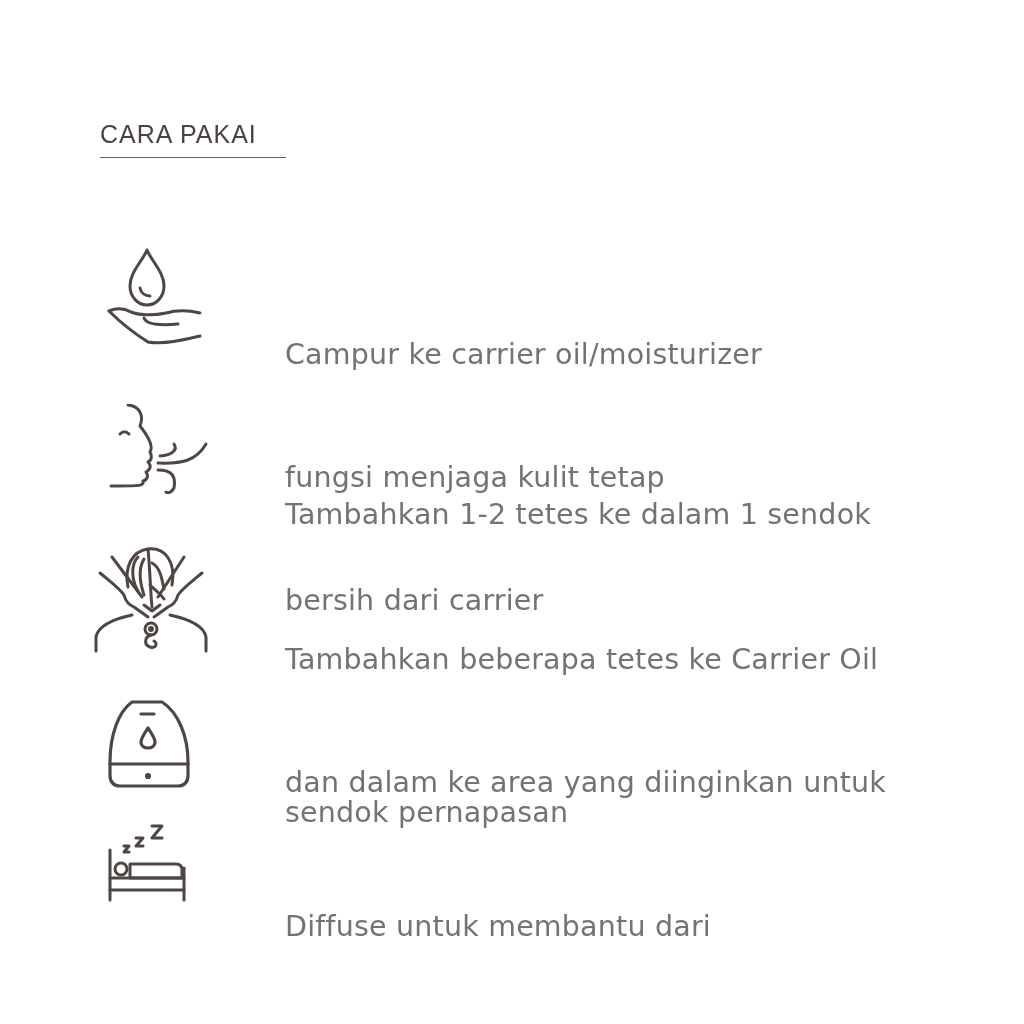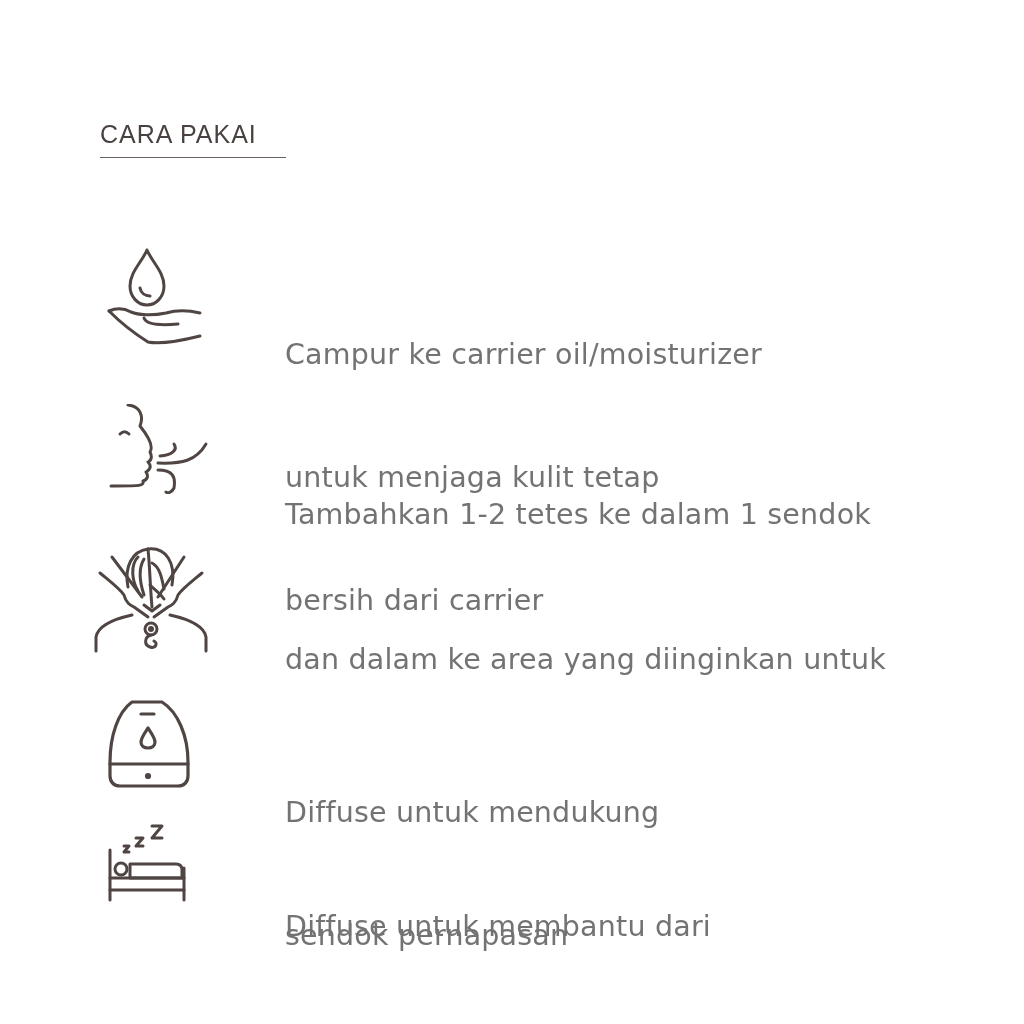--- a/index.html
+++ b/index.html
@@ -55,21 +55,21 @@
     <svg width="120" height="100" viewBox="0 0 120 100" fill="none" stroke="#4f4542" stroke-width="3" stroke-linecap="round" stroke-linejoin="round">
       <path d="M51 2 C46 14 34 24 34 38 C34 49 42 57 51 57 C60 57 68 49 68 38 C68 24 56 14 51 2 Z"></path>
       <path d="M44 40 C45 45 49 48 54 48"></path>
       <path d="M13 63 C20 60 28 60 35 64 C42 67 56 68 70 65 C80 62 92 62 104 65"></path>
       <path d="M13 63 C22 72 36 84 52 94 C66 97 88 92 104 88"></path>
       <path d="M48 70 C50 76 60 78 82 76"></path>
     </svg>
   </div>
   <div class="text" style="top:4px;">
     <span>Campur ke carrier oil/moisturizer</span>
-    <span>untuk menjaga kulit tetap</span>
+    <span>fungsi menjaga kulit tetap</span>
     <span>bersih dari carrier</span>
   </div>
 </div>
 
 <div class="item" style="top:404px;">
   <div class="icon" style="top:0;">
     <svg width="120" height="90" viewBox="0 0 120 90" fill="none" stroke="#4f4542" stroke-width="3" stroke-linecap="round" stroke-linejoin="round">
       <path d="M32 1 C44 2 48 12 44 22 C52 32 58 42 54 48 C56 52 56 56 52 58 C56 62 54 66 50 68 C53 72 51 76 47 77 C48 82 44 82 20 82 L15 82"></path>
       <path d="M24 30 C27 27 30 27 33 30"></path>
       <path d="M64 52 C76 51 82 46 78 40"></path>
@@ -97,36 +97,36 @@
       <path d="M112 28 C100 38 92 44 88 50 C86 58 82 60 78 62 L64 72"></path>
       <path d="M6 106 L6 92 C8 80 24 74 42 70"></path>
       <path d="M116 106 L116 92 C114 80 98 74 80 70"></path>
       <path d="M54 60 L62 66 L70 60"></path>
       <circle cx="61" cy="84" r="6"></circle>
       <circle cx="61" cy="84" r="1.5"></circle>
       <path d="M61 90 C54 92 54 100 60 102 C66 104 68 98 64 96"></path>
     </svg>
   </div>
   <div class="text" style="top:12px;">
+    <span>Tambahkan beberapa tetes ke Carrier Oil</span>
     <span>dan dalam ke area yang diinginkan untuk</span>
   </div>
 </div>
 
 <div class="item" style="top:700px;">
   <div class="icon" style="top:0; left:106px;">
     <svg width="90" height="92" viewBox="0 0 90 92" fill="none" stroke="#4f4542" stroke-width="3.2" stroke-linecap="round" stroke-linejoin="round">
       <path d="M26 2 L56 2 C72 12 82 36 82 62 L82 76 C82 82 78 86 72 86 L14 86 C8 86 4 82 4 76 L4 62 C4 36 12 12 26 2 Z"></path>
       <path d="M4 64 L82 64"></path>
       <path d="M35 14 L48 14"></path>
       <path d="M42 28 C38 34 35 38 35 42 C35 46 38 48 42 48 C46 48 49 46 49 42 C49 38 46 34 42 28 Z"></path>
       <circle cx="42" cy="76" r="1.5" fill="#4f4542"></circle>
     </svg>
   </div>
   <div class="text" style="top:10px;">
-    <span>Diffuse untuk mendukung</span>
     <span>sendok pernapasan</span>
   </div>
 </div>
 
 <div class="item" style="top:820px;">
   <div class="icon" style="top:0; left:106px;">
     <svg width="84" height="84" viewBox="0 0 84 84" fill="none" stroke="#4f4542" stroke-width="3" stroke-linecap="round" stroke-linejoin="round">
       <path d="M4 30 L4 80"></path>
       <path d="M78 48 L78 80"></path>
       <path d="M4 58 L78 58"></path>

